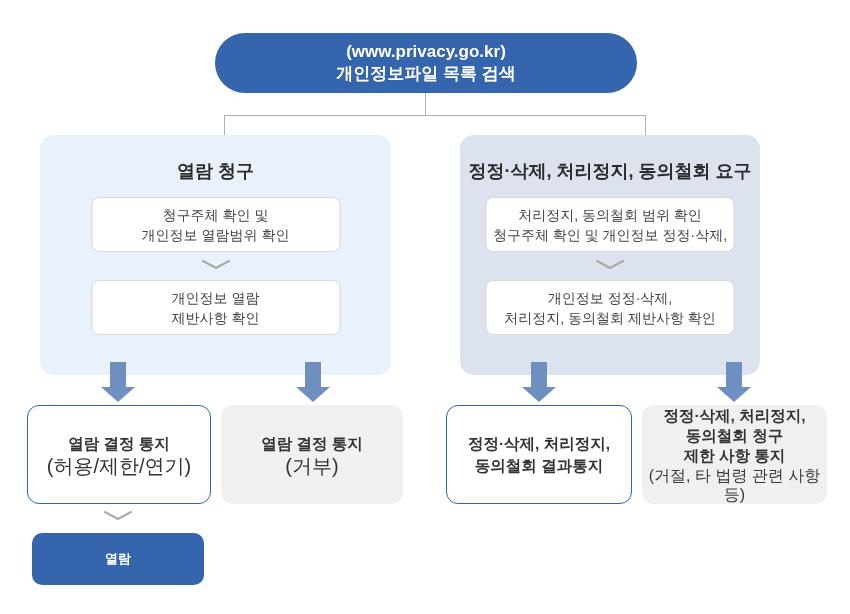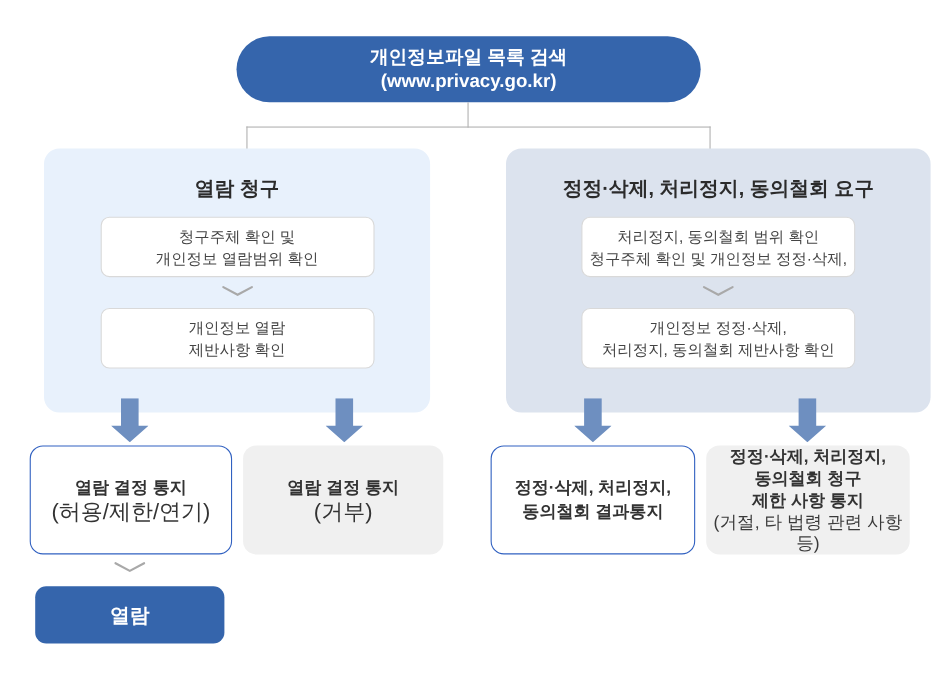--- a/index.html
+++ b/index.html
@@ -28,21 +28,21 @@
   }
 
   .cline{position:absolute;background:var(--line_gray);}
   .cl-v1{left:425px;top:93px;width:1px;height:23px;}
   .cl-h {left:224px;top:115px;width:422px;height:1px;}
   .cl-v2{left:224px;top:115px;width:1px;height:21px;}
   .cl-v3{left:645px;top:115px;width:1px;height:21px;}
 
   .panel{position:absolute;top:135px;height:240px;border-radius:14px;}
   .panel-left{left:40px;width:351px;background:var(--panel_left_bg);}
-  .panel-right{left:460px;width:386px;background:var(--panel_right_bg);}
+  .panel-right{left:460px;width:300px;background:var(--panel_right_bg);}
   .panel-title{
     position:absolute;top:24px;left:0;width:100%;text-align:center;
     font-size:18px;font-weight:bold;color:var(--text_dark);
   }
   .step-box{
     position:absolute;left:50%;transform:translateX(-50%);
     width:249px;height:55px;background:#ffffff;
     border:1px solid var(--step_border);border-radius:8px;
     display:flex;flex-direction:column;justify-content:center;align-items:center;
     font-size:14px;line-height:20px;color:var(--text_body);text-align:left;
@@ -72,31 +72,31 @@
   .oc-3{left:446px;width:186px;}
   .oc-4{left:642px;width:185px;}
   .oc-4 .main{line-height:20px;}
 
   .final-chevron{position:absolute;left:103px;top:510px;}
 
   .final-box{
     position:absolute;left:32px;top:533px;width:172px;height:52px;
     background:var(--primary_blue);border-radius:10px;
     display:flex;justify-content:center;align-items:center;
-    color:#ffffff;font-size:18px;font-weight:bold;
+    color:#ffffff;font-size:13px;font-weight:bold;
   }
 </style>
 </head>
 <body>
 
 <div class="canvas">
 
   <div class="top-box">
+    <div>(www.privacy.go.kr)</div>
     <div>개인정보파일 목록 검색</div>
-    <div>(www.privacy.go.kr)</div>
   </div>
 
   <div class="cline cl-v1"></div>
   <div class="cline cl-h"></div>
   <div class="cline cl-v2"></div>
   <div class="cline cl-v3"></div>
 
   <div class="panel panel-left">
     <div class="panel-title">열람 청구</div>
     <div class="step-box step-1">

